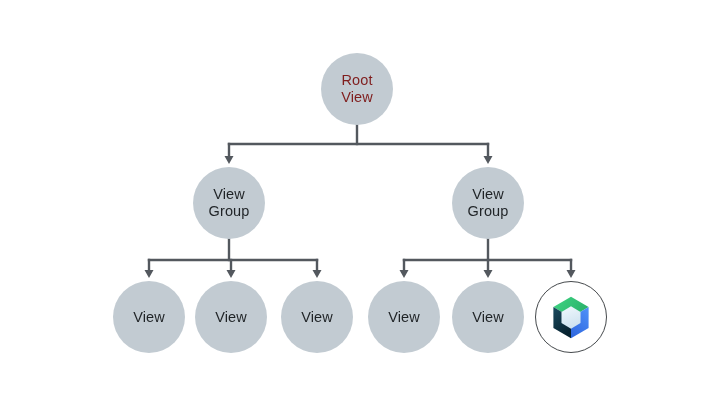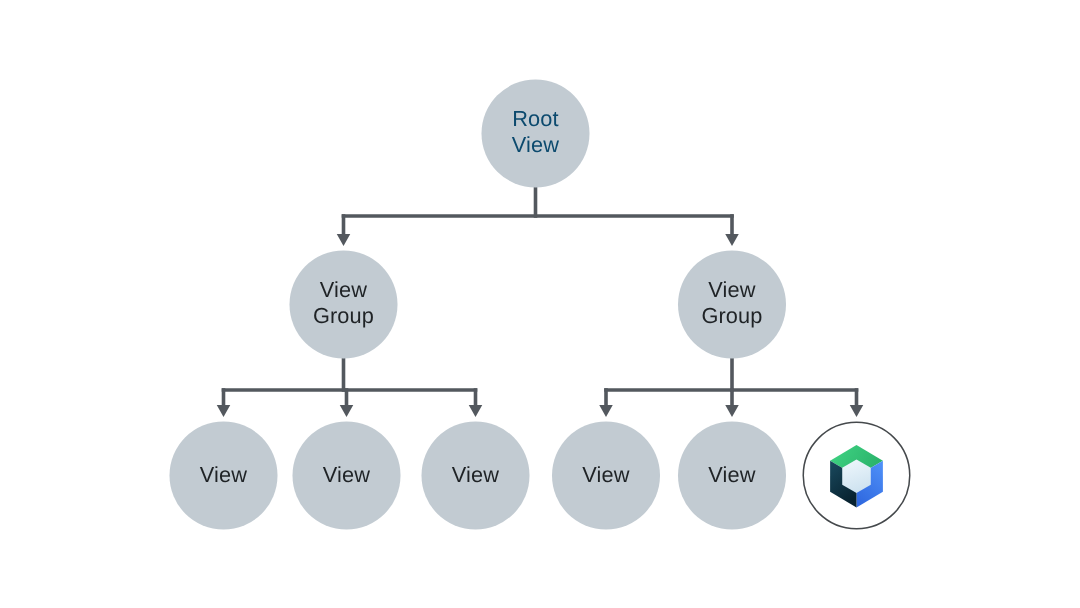--- a/index.html
+++ b/index.html
@@ -71,21 +71,21 @@
       <line x1="488" y1="203" x2="488" y2="260" stroke="#53585e" stroke-width="2.4" stroke-linecap="square"></line>
       <line x1="404" y1="260" x2="571" y2="260" stroke="#53585e" stroke-width="2.4" stroke-linecap="square"></line>
       <line x1="404" y1="260" x2="404" y2="271" stroke="#53585e" stroke-width="2.4" stroke-linecap="square"></line>
       <polygon points="399.5,270 408.5,270 404,278" fill="#53585e"></polygon>
       <line x1="488" y1="260" x2="488" y2="271" stroke="#53585e" stroke-width="2.4" stroke-linecap="square"></line>
       <polygon points="483.5,270 492.5,270 488,278" fill="#53585e"></polygon>
       <line x1="571" y1="260" x2="571" y2="271" stroke="#53585e" stroke-width="2.4" stroke-linecap="square"></line>
       <polygon points="566.5,270 575.5,270 571,278" fill="#53585e"></polygon>
     </svg>
   <div id="nodes-layer">
-      <div class="node" style="left: 321px; top: 53px; width: 72px; height: 72px; background: rgb(194, 203, 210); color: #0c4a6e;">
+      <div class="node" style="left: 321px; top: 53px; width: 72px; height: 72px; background: rgb(194, 203, 210); color: #7f1d1d;">
         <div class="label-line">Root</div>
         <div class="label-line">View</div>
       </div>
       <div class="node" style="left: 193px; top: 167px; width: 72px; height: 72px; background: rgb(194, 203, 210); color: rgb(31, 35, 38);">
         <div class="label-line">View</div>
         <div class="label-line">Group</div>
       </div>
       <div class="node" style="left: 452px; top: 167px; width: 72px; height: 72px; background: rgb(194, 203, 210); color: rgb(31, 35, 38);">
         <div class="label-line">View</div>
         <div class="label-line">Group</div>

